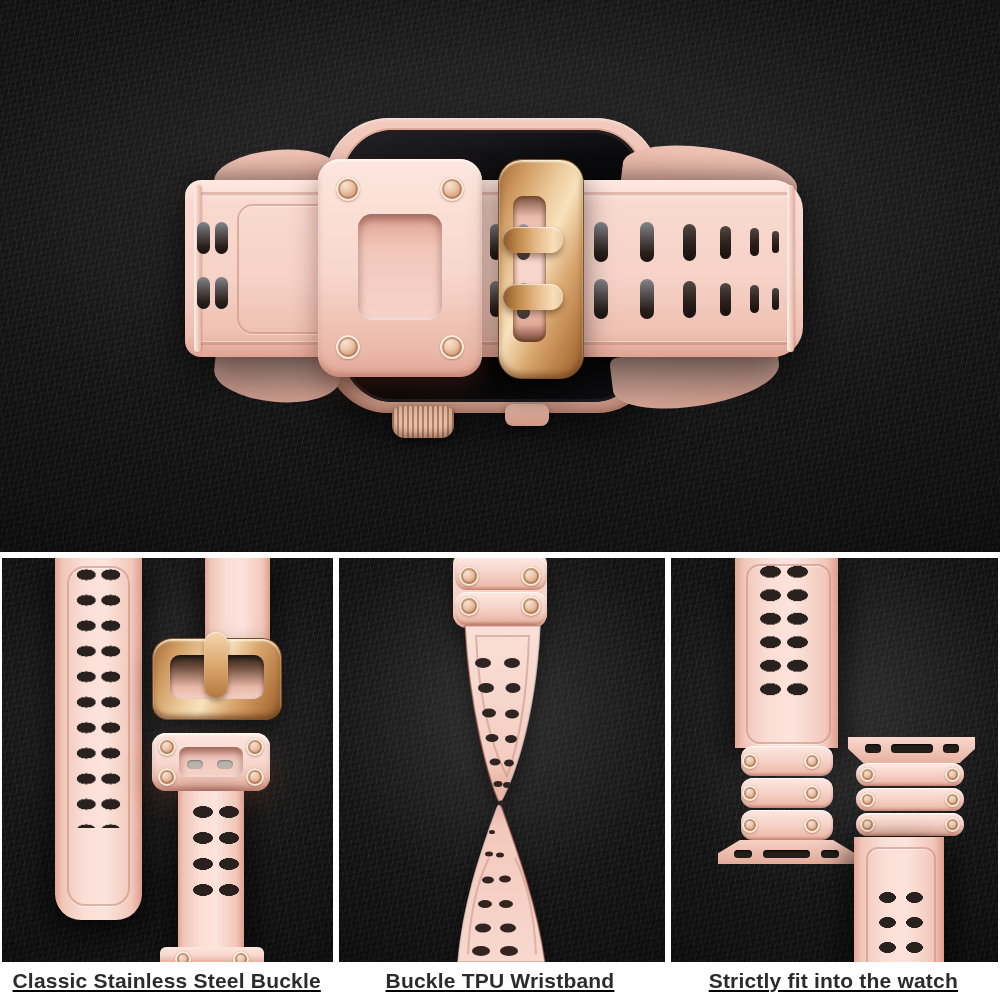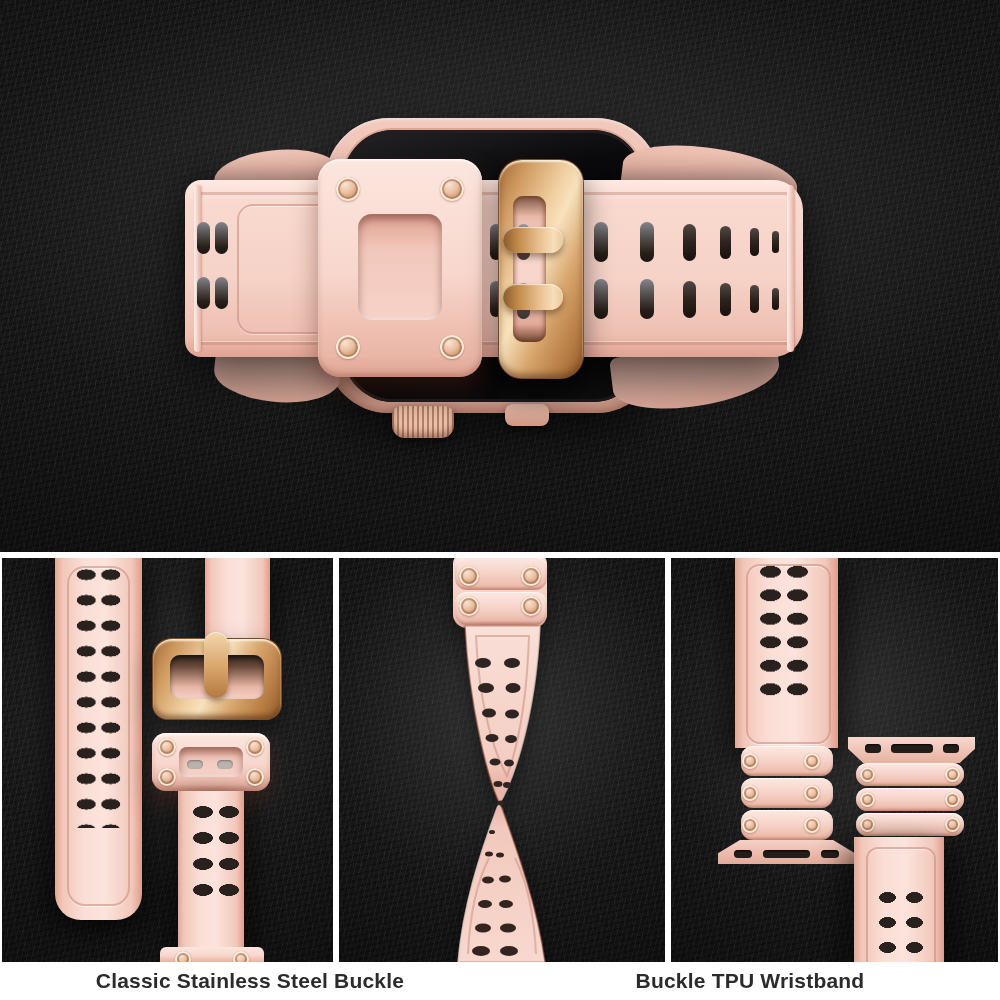--- a/index.html
+++ b/index.html
@@ -81,21 +81,21 @@
     box-shadow:0 4px 6px rgba(60,30,10,.45), inset 0 1px 1px rgba(255,255,255,.65);}
 
   
   .collage{position:relative;width:1000px;height:448px;background:#ffffff;padding:0;}
   .panels{display:flex;gap:6px;padding:6px 2px 0 2px;}
   .panel{position:relative;height:404px;overflow:hidden;}
   .p1{width:331px;} .p2{width:326px;} .p3{width:327px;}
   .piece-shadow{box-shadow:-12px 10px 26px rgba(0,0,0,.45), 12px 10px 26px rgba(0,0,0,.45);}
   .holes-tile{position:absolute;background-repeat:repeat;}
 
-  .captions{display:flex;height:38px;background:#fff;}
+  .captions{display:flex;height:38px;background:#fff;text-decoration:underline;}
   .caption{flex:1 1 0;display:flex;align-items:center;justify-content:center;
     font-size:21px;font-weight:600;color:#2b2b2b;letter-spacing:.2px;}
 
   
   .p1-buckle{position:absolute;border-radius:20px 20px 16px 16px;
     box-shadow:0 12px 24px rgba(0,0,0,.5), inset 0 2px 2px rgba(255,249,232,.85), inset 0 -4px 5px rgba(88,48,18,.55);}
   .p1-buckle-open{position:absolute;border-radius:10px;
     background:linear-gradient(180deg,#33261f 0%,#6b4a3a 26%,#e7b5a4 72%,#f6d2c8 100%);
     box-shadow:inset 0 3px 5px rgba(0,0,0,.5);}
   .p1-prong{position:absolute;width:24px;border-radius:12px;
@@ -307,15 +307,16 @@
         <div class="pink-v piece-shadow" style="position:absolute;left:183px;top:279px;width:90px;height:125px;">
           <div class="outline-groove" style="left:12px;top:10px;width:66px;height:130px;border-radius:12px;"></div>
           <div class="holes-tile" style="left:20px;top:48px;width:54px;height:76px;background-image:radial-gradient(8.5px 5.5px at 50% 50%, #29211d 97%, transparent 100%);background-size:27px 25px;"></div>
         </div>
       </div>
     </div>
 
     <div class="captions">
       <div class="caption">Classic Stainless Steel Buckle</div>
       <div class="caption">Buckle TPU Wristband</div>
+      <div class="caption">Strictly fit into the watch</div>
     </div>
   </section>
 </div>
 
 </body></html>

